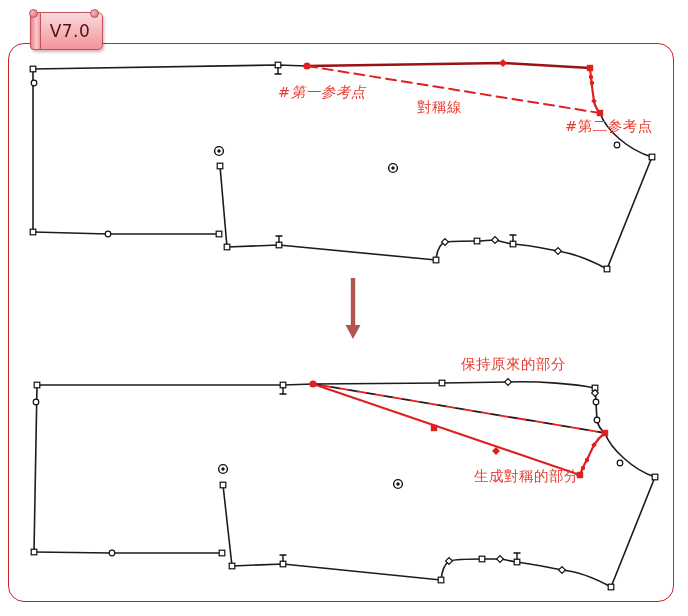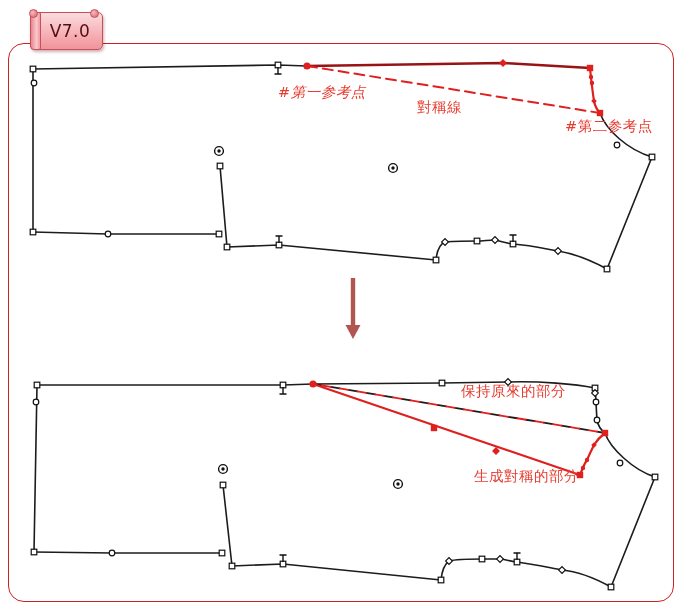--- a/index.html
+++ b/index.html
@@ -58,21 +58,21 @@
   .mred{fill:var(--red-line,#e01f1f);stroke:none;}
   
   .lbl{
     position:absolute;color:var(--annotation-text,#e73c30);
     font-size:14.5px;line-height:1.2;white-space:nowrap;z-index:4;
     letter-spacing:.5px;
   }
   #lbl-first{left:278px;top:84px;font-style:italic;}
   #lbl-sym{left:417px;top:99px;}
   #lbl-second{left:565px;top:118px;}
-  #lbl-keep{left:461px;top:356px;margin-top:27px;}
+  #lbl-keep{left:461px;top:356px;}
   #lbl-gen{left:474px;top:468px;}
 </style>
 </head>
 <body>
 
 <div class="frame"></div>
 
 <div class="badge">
   <span class="badge-curl left"></span>
   <span class="badge-curl right"></span>

